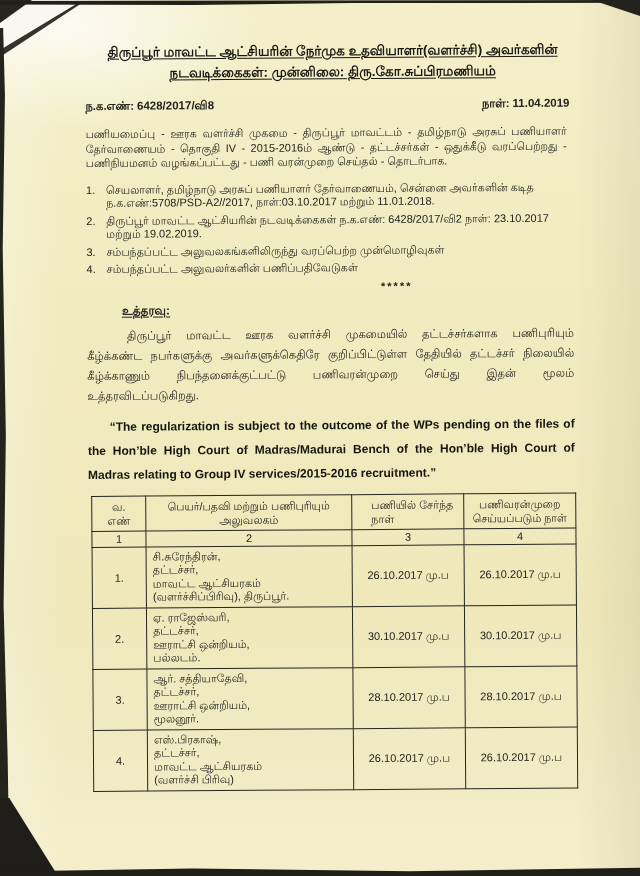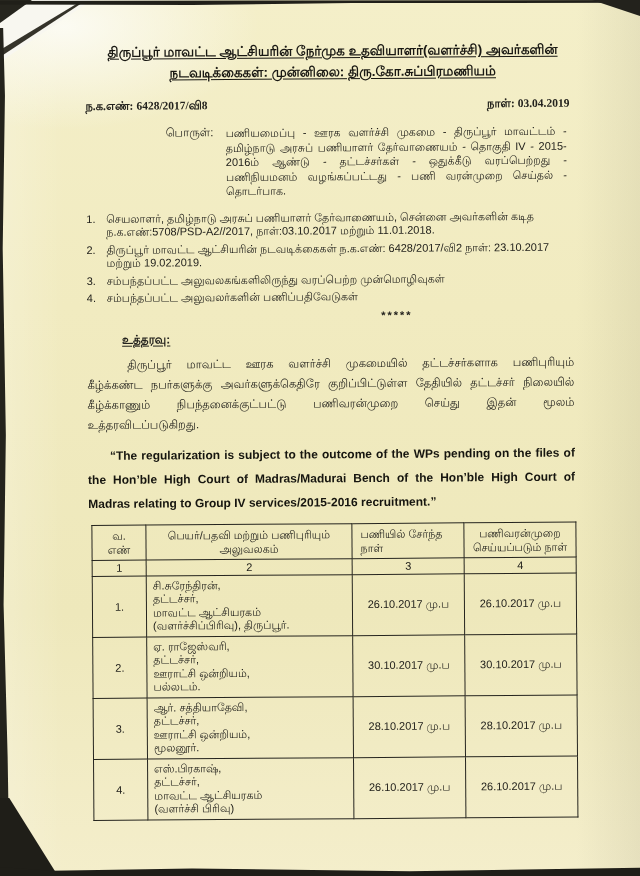--- a/index.html
+++ b/index.html
@@ -18,36 +18,36 @@
       linear-gradient(180deg, #f4efc9 0%, #f1ebc0 35%, #eee8bb 70%, #f4eecb 100%);
   }
   .content {
     position:absolute; left:85px; top:42px; width:487px;
     transform:rotate(-0.4deg); transform-origin:top left;
     font-size:11px; color:#23221d;
   }
   .doc-header { text-align:center; font-weight:bold; font-size:13.5px; line-height:21px; padding-left:8px; color:#191813; }
   .doc-header span { text-decoration:underline; text-underline-offset:2px; }
   .ref-row { display:flex; justify-content:space-between; margin-top:16px; font-weight:bold; font-size:11.5px; }
-  .ref-row .pair span { margin-right:3px;font-family:Liberation Serif, serif; }
+  .ref-row .pair span { margin-right:3px; }
   .block { display:flex; margin-top:13px; }
   .block-label { flex:none; margin-left:80px; width:60px; font-size:11.5px; }
   .block-body { flex:1; padding-right:6px; }
   .subject-text { line-height:14.5px; text-align:justify; }
   .ref-item { display:flex; margin-bottom:4px; }
   .ref-num { flex:none; width:20px; }
   .ref-text { flex:1; line-height:13.5px; }
   .stars { margin-left:140px; width:340px; text-align:center; font-weight:bold; letter-spacing:2px; margin-top:1px; }
   .order-label { margin-left:35px; margin-top:10px; font-weight:bold; font-size:12px; text-decoration:underline; text-underline-offset:2px; }
   .order-para { margin-top:7px; text-indent:40px; text-align:justify; line-height:20px; font-size:11.5px; word-spacing:3px; }
   .english-para { margin-top:9px; font-weight:bold; text-align:justify; line-height:24px; font-size:12px; text-indent:22px; color:#16150f; }
   table.doc-table { margin-top:9px; margin-left:3px; width:484px; border-collapse:collapse; font-size:11px; table-layout:fixed; }
   .doc-table th, .doc-table td { border:1px solid #26251f; }
   .doc-table th { font-weight:normal; padding:3px 4px; line-height:14px; vertical-align:top; white-space:pre-line; text-align:center; }
-  .doc-table th.th-joined { text-align:left; padding-left:8px; }
+  .doc-table th.th-joined { text-align:left; padding-left:19px; }
   .col-sno { width:54px; } .col-name { width:206px; } .col-joined { width:112px; } .col-reg { width:112px; }
   .num-row td { text-align:center; padding:1px 2px; line-height:13px; }
   .data-row td { padding:3px 6px; height:57px; }
   .cell-sno { text-align:center; vertical-align:middle; }
   .cell-name { text-align:left; vertical-align:top; white-space:pre-line; line-height:13.5px; }
   .cell-date { text-align:center; vertical-align:middle; }
 
   
   .artifact { position:absolute; pointer-events:none; }
   .corner-tl-white { top:0; left:0; width:92px; height:62px; background:#f8f7f0; clip-path:polygon(0 0,100% 0,0 100%); }
@@ -70,26 +70,25 @@
     <div class="doc-header">
       <div><span>திருப்பூர் மாவட்ட ஆட்சியரின் நேர்முக உதவியாளர்(வளர்ச்சி) அவர்களின்</span></div>
       <div><span>நடவடிக்கைகள்: முன்னிலை: திரு.கோ.சுப்பிரமணியம்</span></div>
     </div>
 
     <div class="ref-row">
       <div class="pair">
         <span>ந.க.எண்:</span><span>6428/2017/வி8</span>
       </div>
       <div class="pair">
-        <span>நாள்:</span><span>03.04.2019</span>
+        <span>நாள்:</span><span>11.04.2019</span>
       </div>
     </div>
 
     <div class="block">
-      <div class="block-label">பொருள்:</div>
       <div class="block-body subject-text">பணியமைப்பு - ஊரக வளர்ச்சி முகமை - திருப்பூர் மாவட்டம் - தமிழ்நாடு அரசுப் பணியாளர் தேர்வாணையம் - தொகுதி IV - 2015-2016ம் ஆண்டு - தட்டச்சர்கள் - ஒதுக்கீடு வரப்பெற்றது - பணிநியமனம் வழங்கப்பட்டது - பணி வரன்முறை செய்தல் - தொடர்பாக.</div>
     </div>
 
     <div class="block">
       <div class="block-body">
         <div class="ref-item">
           <span class="ref-num">1.</span>
           <span class="ref-text">செயலாளர், தமிழ்நாடு அரசுப் பணியாளர் தேர்வாணையம், சென்னை அவர்களின் கடித ந.க.எண்:5708/PSD-A2//2017, நாள்:03.10.2017 மற்றும் 11.01.2018.</span>
         </div>
         <div class="ref-item">

